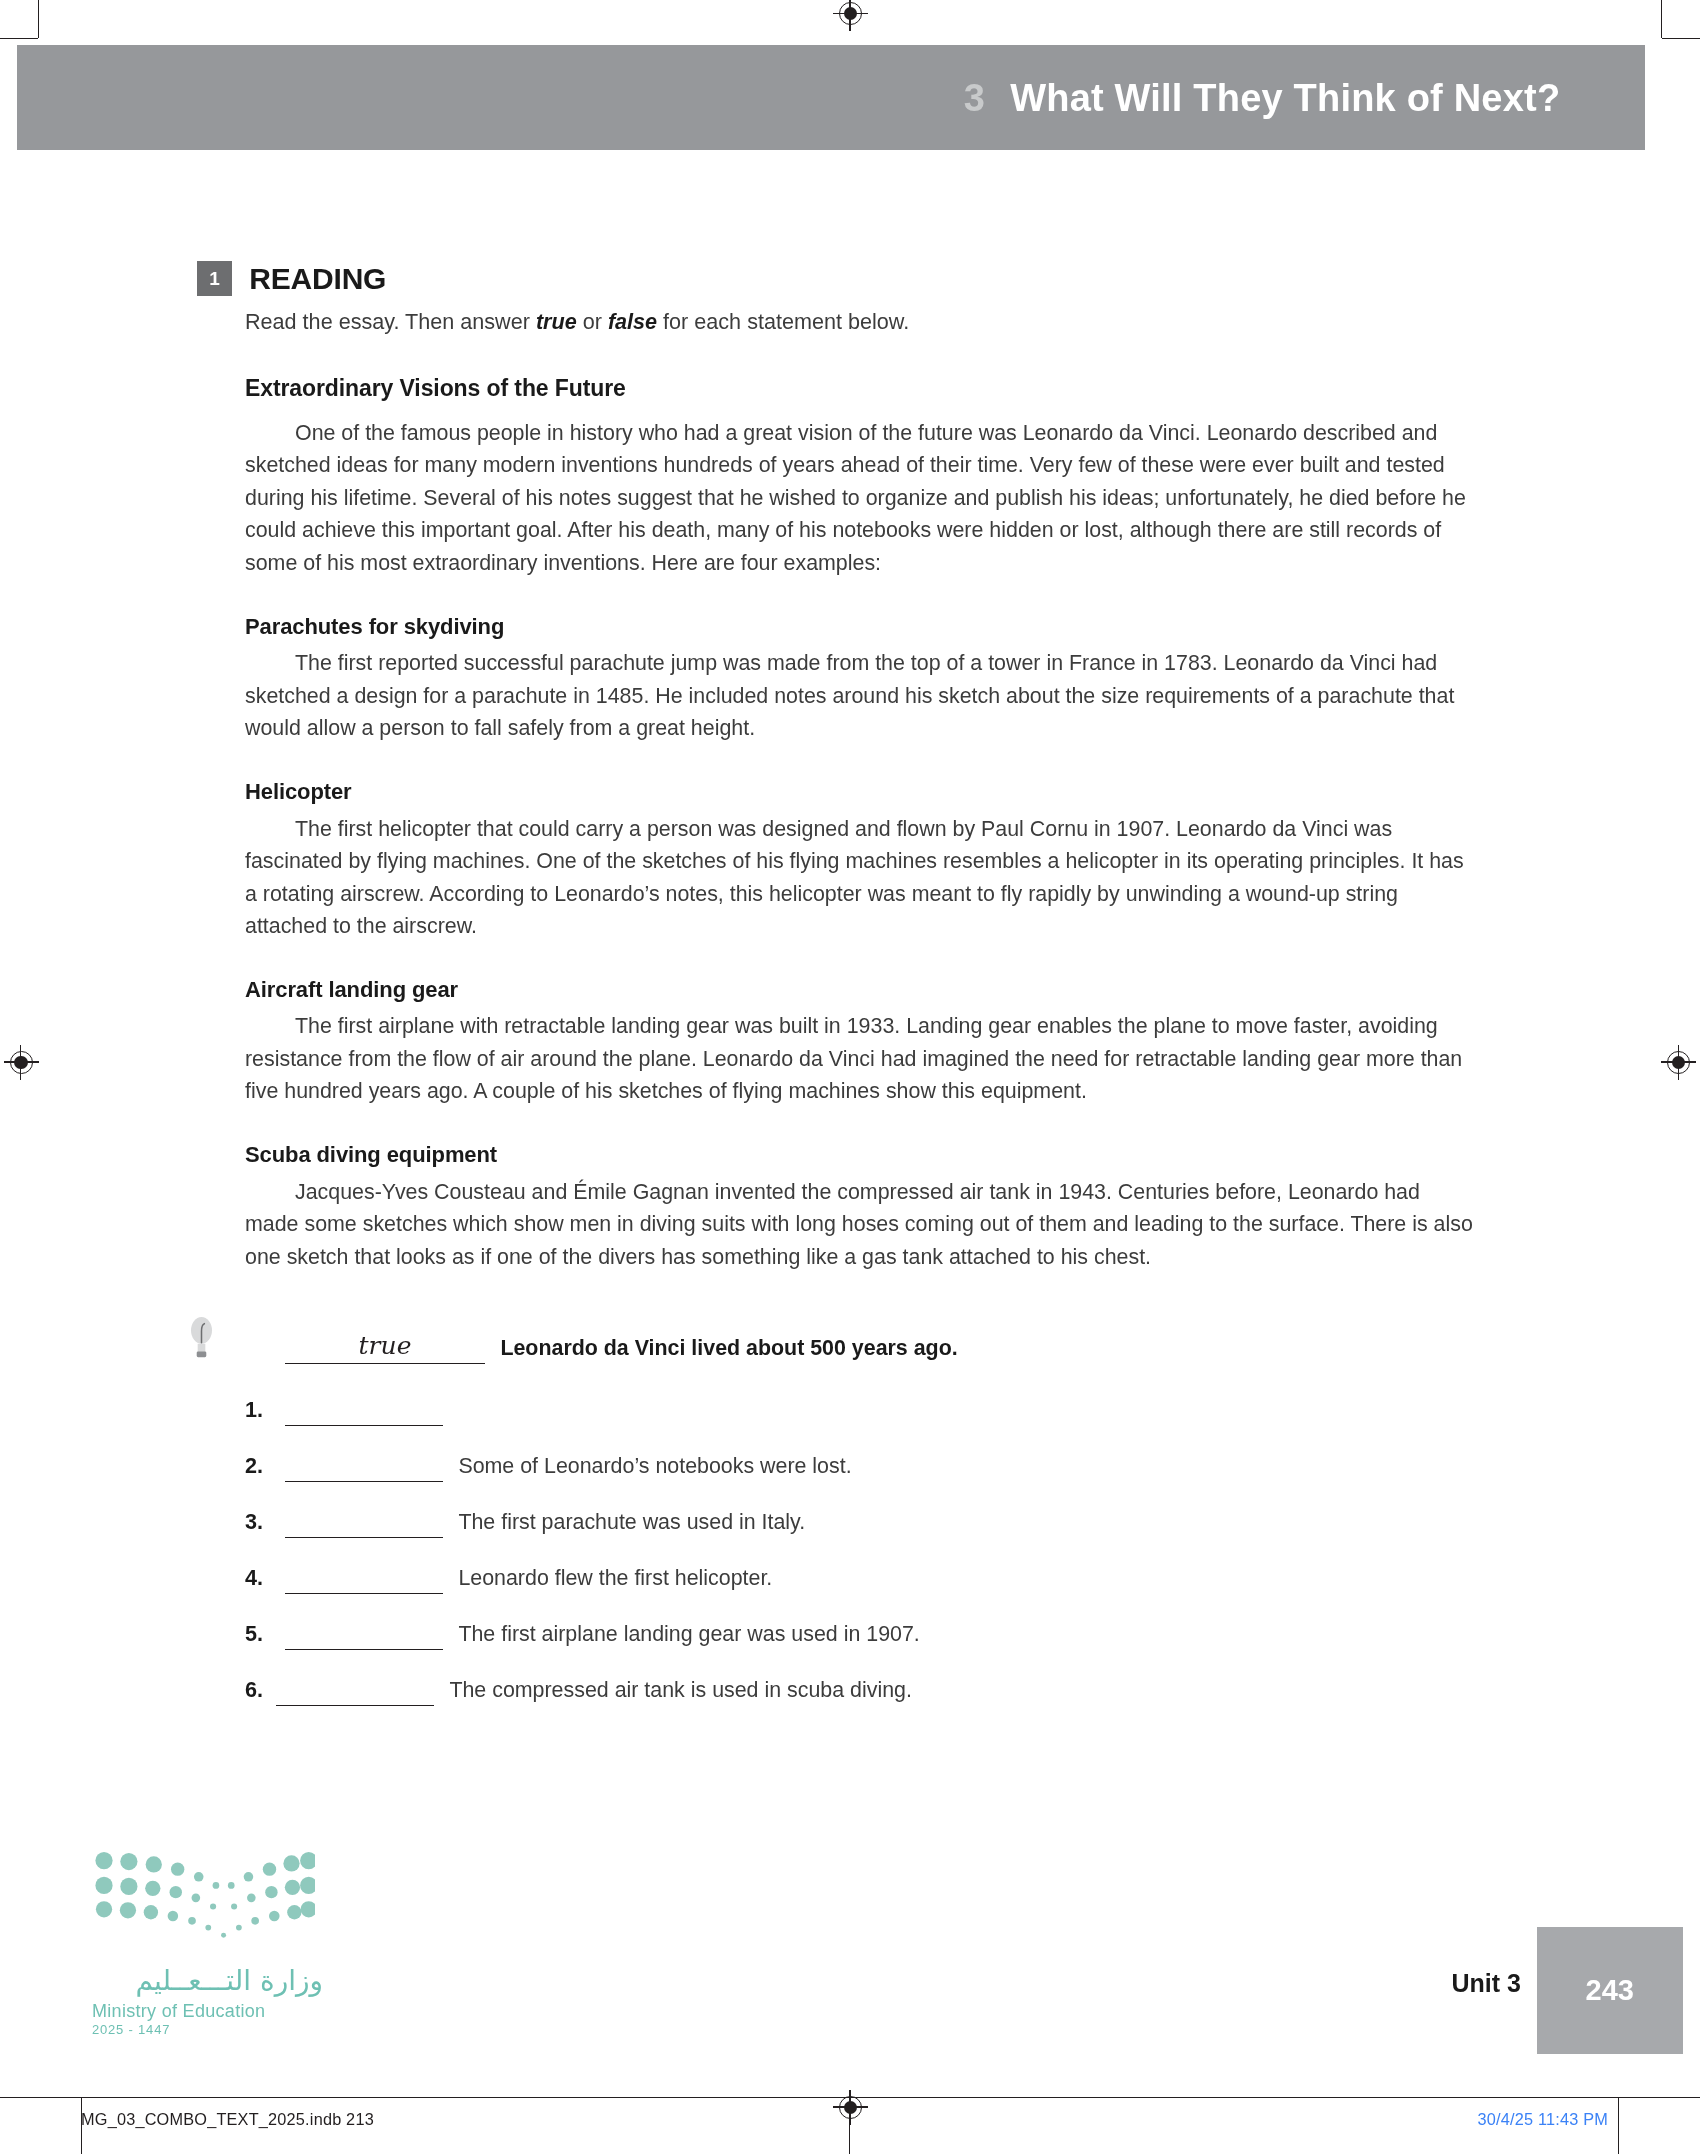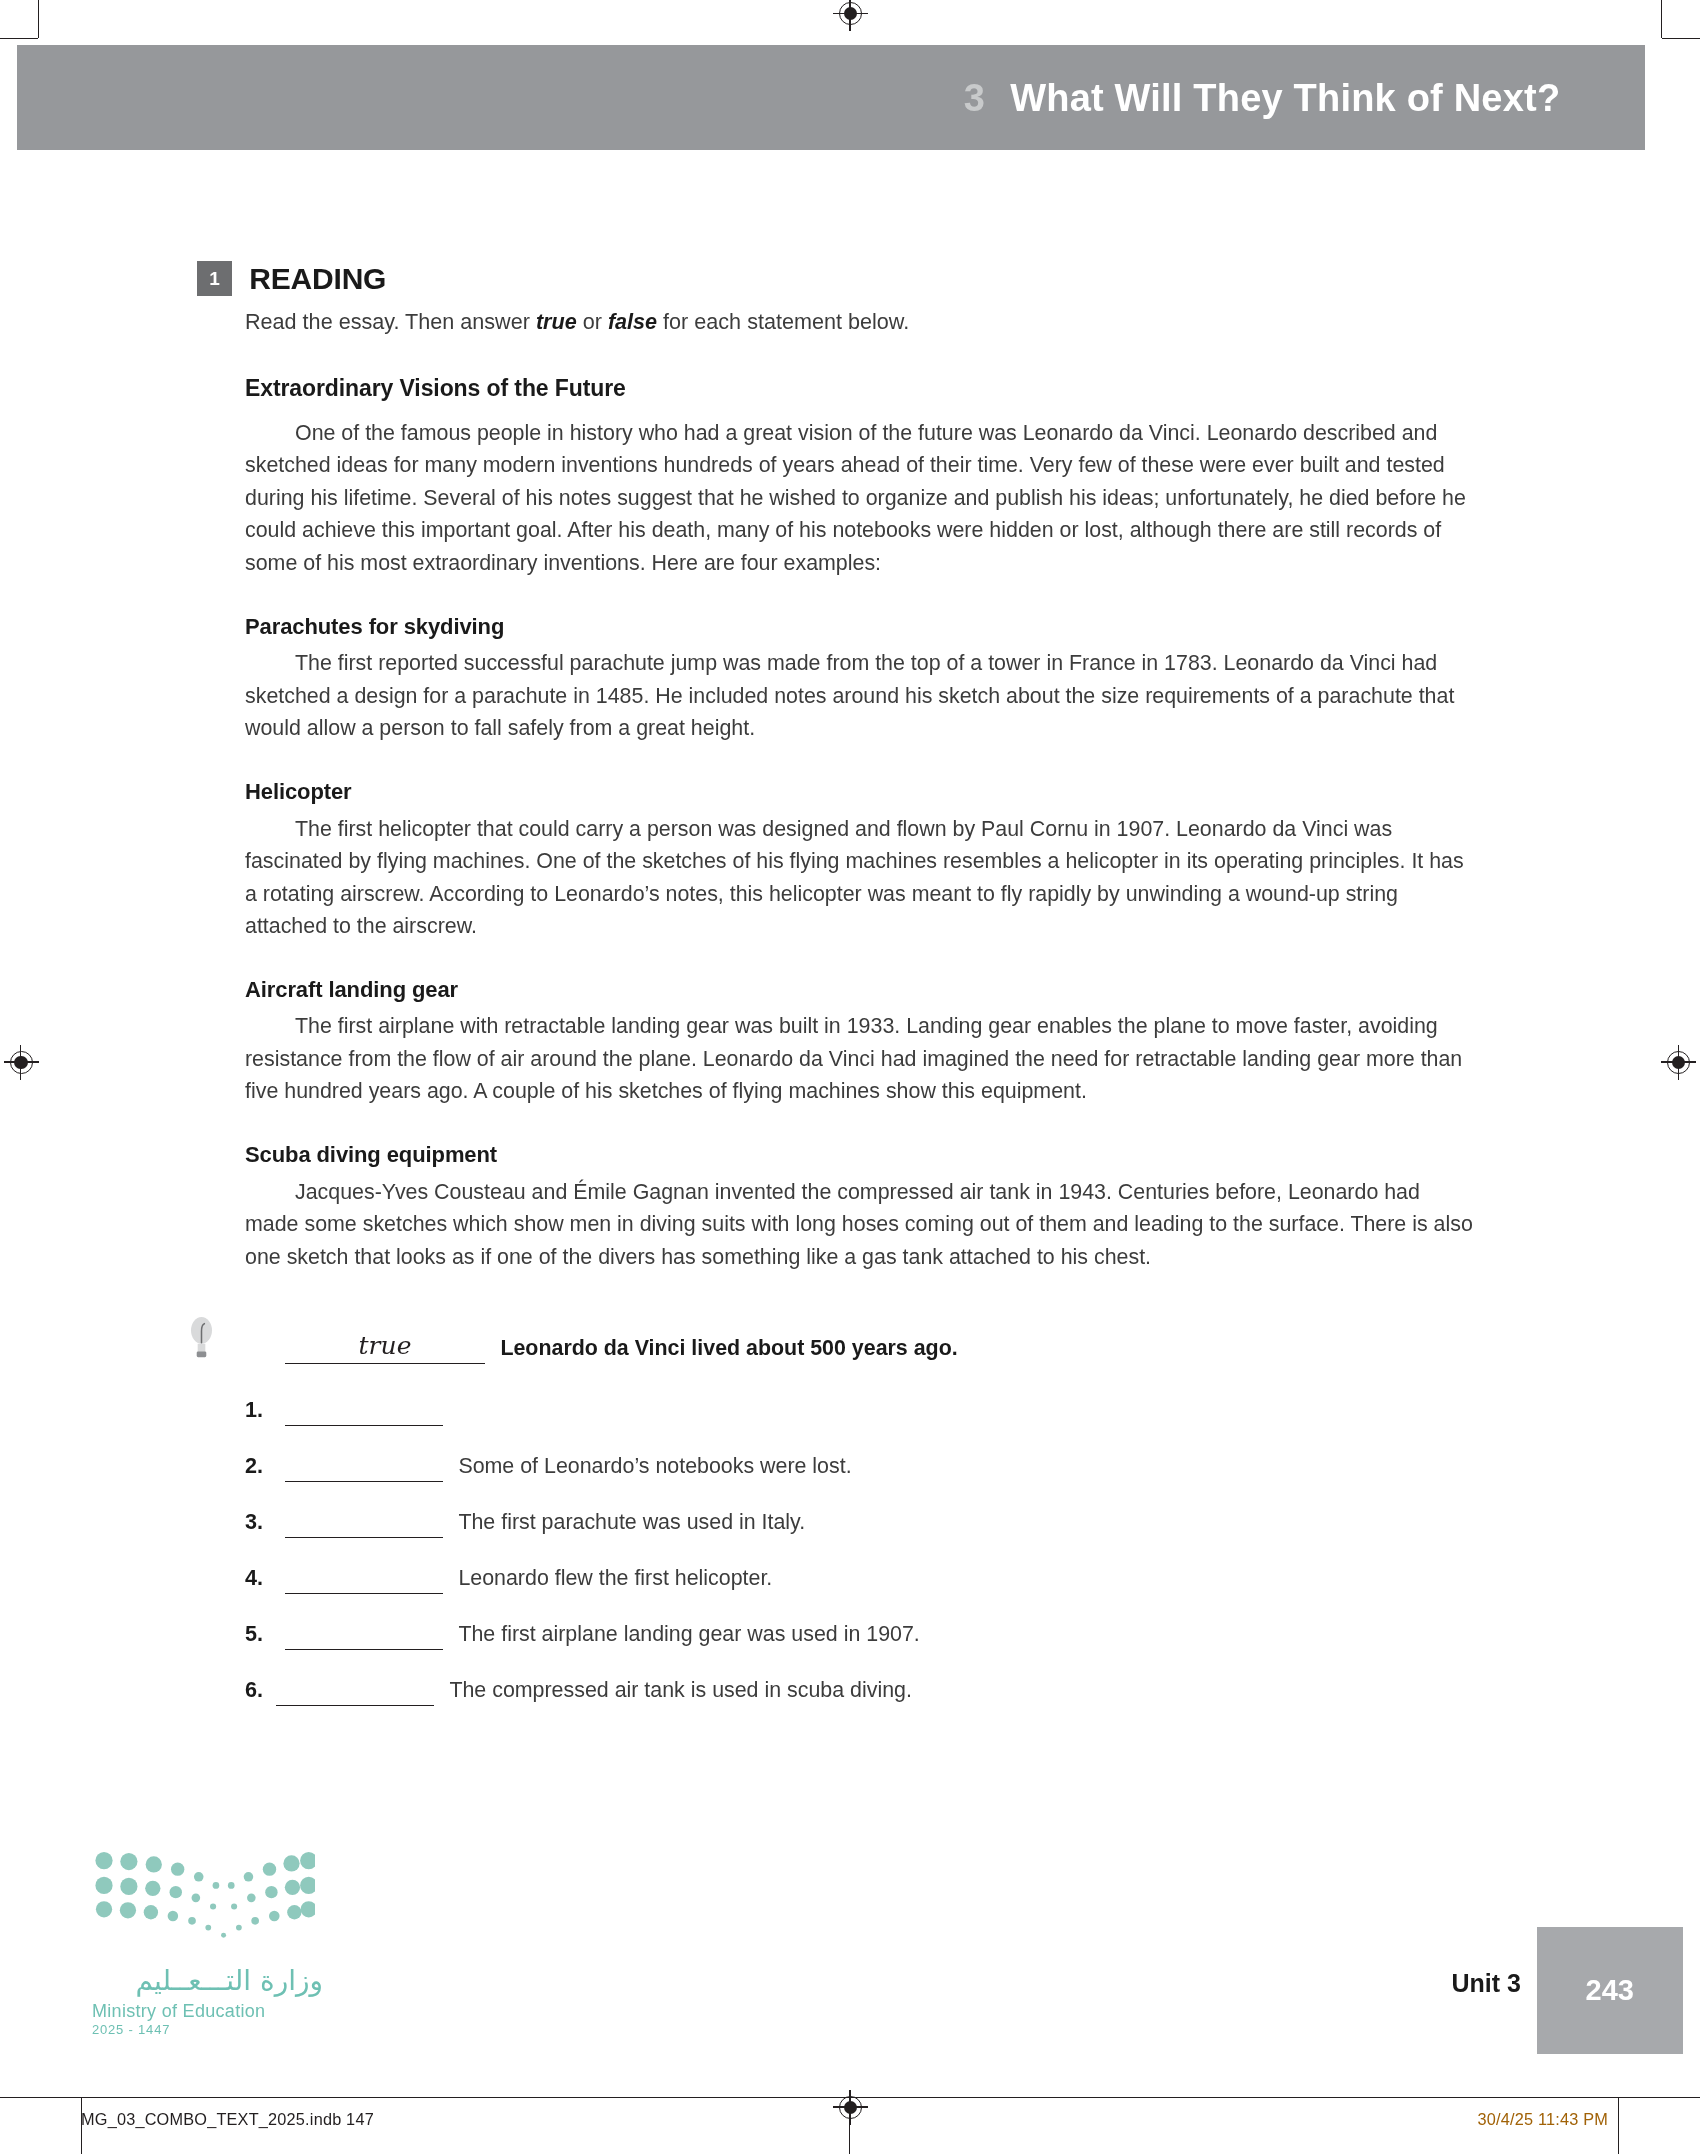--- a/index.html
+++ b/index.html
@@ -267,21 +267,21 @@
     position: absolute;
     left: 81px; top: 13.4px;
     font-size: 16.3px;
     color: #231f20;
     letter-spacing: 0.2px;
   }
   #print-footer .pf-right {
     position: absolute;
     right: 92px; top: 13.4px;
     font-size: 16.3px;
-    color: #a16207;
+    color: #3b82f6;
     letter-spacing: 0.2px;
   }
   #print-footer .pf-rule {
     position: absolute;
     left: 0; top: 0;
     width: 1700px; height: 1.4px;
     background: #231f20;
   }
 </style>
 </head>
@@ -463,18 +463,18 @@
     <div class="moe-ar">وزارة التـــعــليم</div>
     <div class="moe-en">Ministry of Education</div>
     <div class="moe-yr">2025 - 1447</div>
   </div>
 
   <div id="unit-label">Unit 3</div>
   <div id="page-tab">243</div>
 
   <div id="print-footer">
     <div class="pf-rule"></div>
-    <div class="pf-left">MG_03_COMBO_TEXT_2025.indb   147</div>
+    <div class="pf-left">MG_03_COMBO_TEXT_2025.indb   213</div>
     <div class="pf-right">30/4/25   11:43 PM</div>
   </div>
 
 </div>
 
 
 </body></html>

